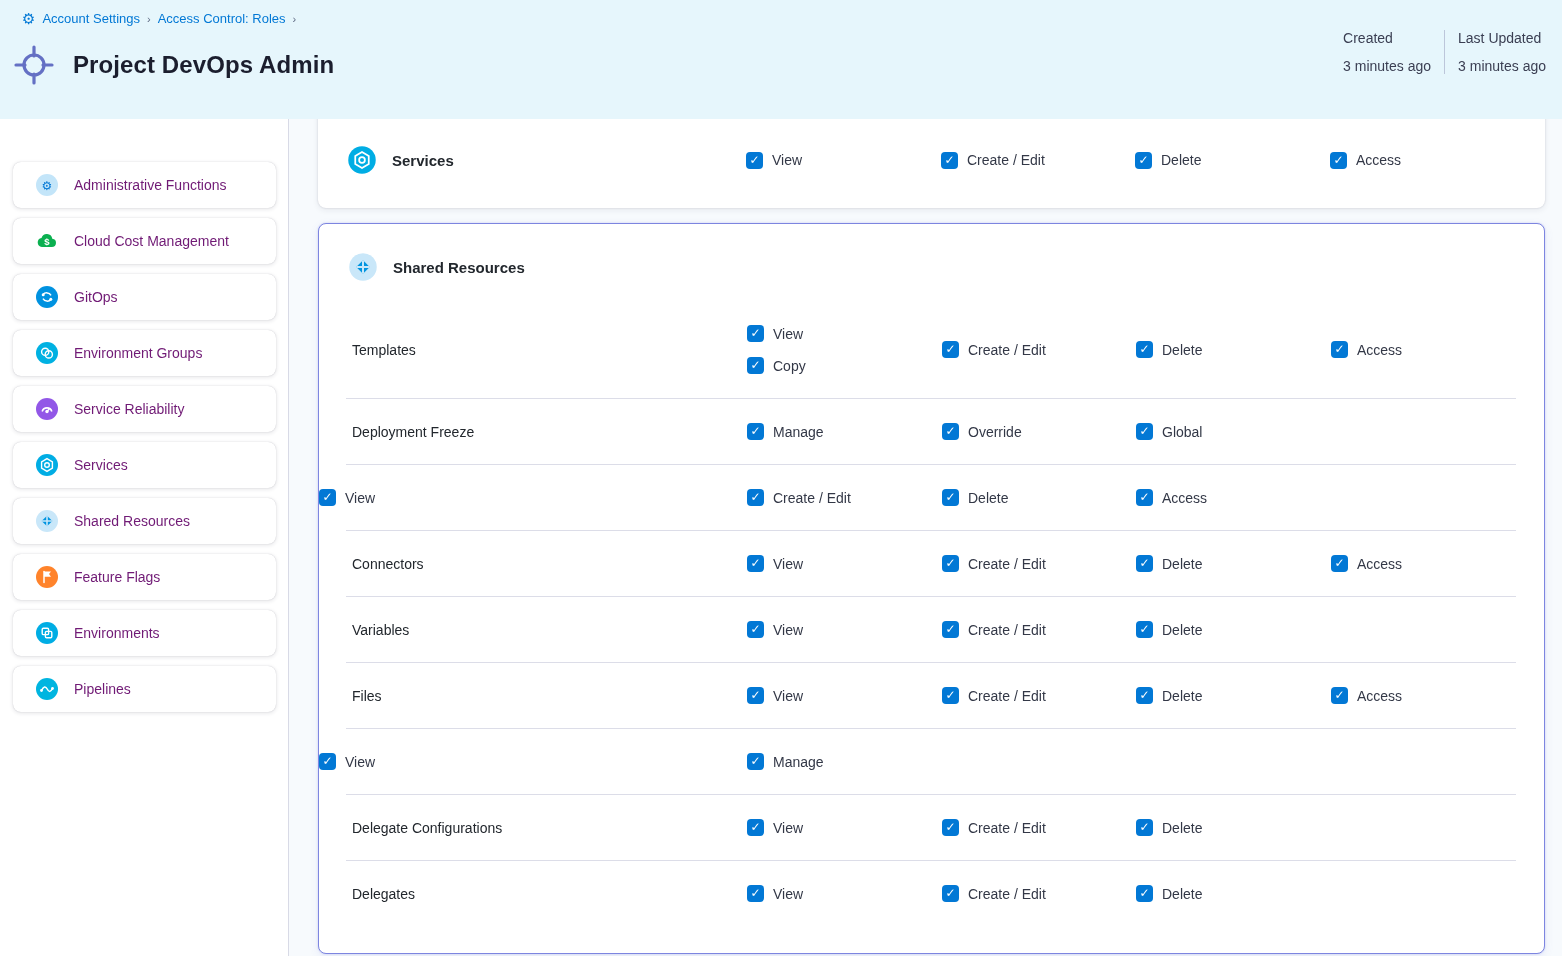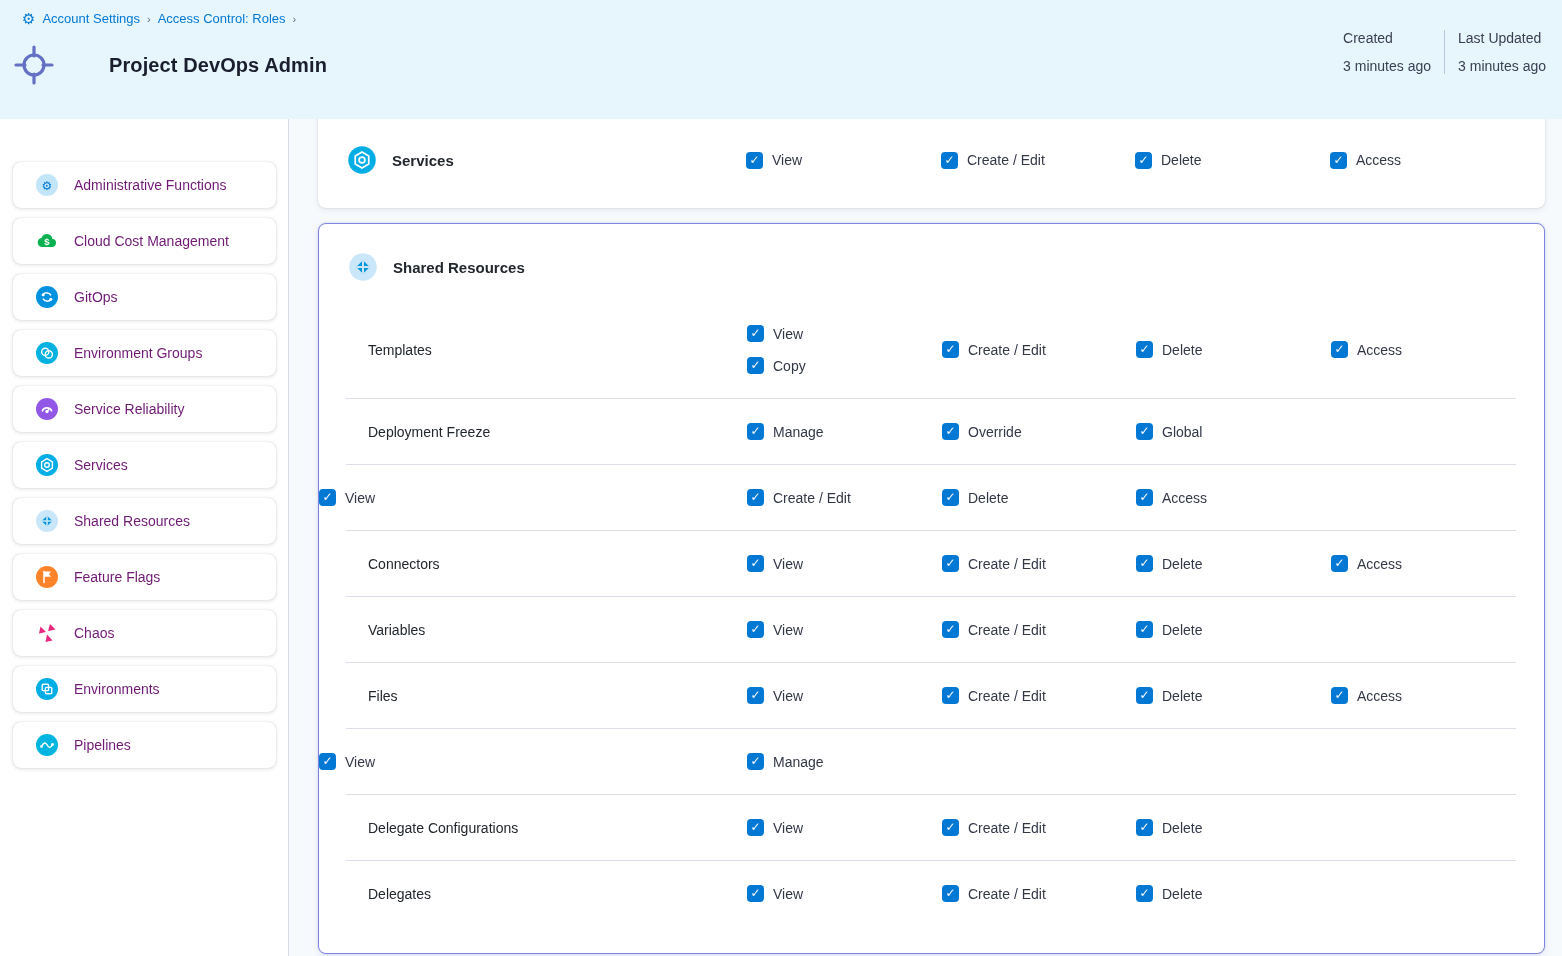--- a/index.html
+++ b/index.html
@@ -8,21 +8,21 @@
   .app { width:1562px; height:956px; position:relative; overflow:hidden; background:#fff; }
 
   
   .header { height:119px; background:#e6f6fc; position:relative; }
   .breadcrumb { position:absolute; top:11px; left:22px; display:flex; align-items:center; font-size:13px; }
   .crumb-gear { color:#0278d5; font-size:15px; margin-right:7px; line-height:1; }
   .crumb-link { color:#0278d5; cursor:pointer; text-decoration:none; }
   .crumb-sep { color:#5f6b84; margin:0 7px; font-size:11px; }
   .title-row { position:absolute; top:42px; left:11px; display:flex; align-items:center; }
   .target-icon { width:46px; height:46px; margin-right:16px; display:flex; align-items:center; justify-content:center; }
-  .page-title { font-size:20px; font-weight:600; color:#1b1e2e; letter-spacing:.1px;margin-left:36px; }
+  .page-title { font-size:24px; font-weight:600; color:#1b1e2e; letter-spacing:.1px; }
   .meta { position:absolute; top:28px; right:16px; display:flex; align-items:center; font-size:14px; color:#3a3e52; }
   .meta-col { display:flex; flex-direction:column; gap:8px; line-height:20px; }
   .meta-divider { width:1px; height:44px; background:#bcc6da; margin:0 13px; }
 
   
   .body { display:flex; height:837px; }
   .sidebar { width:289px; background:#fff; border-right:1px solid #d8dae6; padding:43px 12px 0 13px; flex-shrink:0; }
   .side-item { height:46px; margin-bottom:10px; background:#fff; border-radius:8px;
                box-shadow:0 0 1px rgba(40,41,61,.25), 0 1px 4px rgba(40,41,61,.14);
                display:flex; align-items:center; padding-left:22px; cursor:pointer; }
@@ -43,21 +43,21 @@
   .perm-grid { display:grid; grid-template-columns:428px 195px 194px 195px 1fr; align-items:center; }
   .section-head-cell { display:flex; align-items:center; padding-left:29px; }
   .section-icon { width:30px; height:30px; margin-right:15px; display:flex; align-items:center; justify-content:center; }
   .section-icon svg { display:block; }
   .section-title { font-size:15px; font-weight:700; color:#22272d; }
 
   .shared-header { display:flex; align-items:center; padding:28px 0 19px 29px; }
 
   .res-row { display:grid; grid-template-columns:428px 195px 194px 195px 1fr; align-items:center; min-height:65px; }
   .res-row.tall { min-height:97px; }
-  .res-label { padding-left:49px; font-size:14px; color:#22272d; }
+  .res-label { padding-left:33px; font-size:14px; color:#22272d; }
   .row-divider { border-top:1px solid #dcdde8; margin:0 28px 0 27px; }
 
   .perm-cell { display:flex; flex-direction:column; gap:15px; }
   .cb { display:flex; align-items:center; cursor:pointer; }
   .cb-box { width:17px; height:17px; background:#0278d5; border-radius:4px; color:#fff;
             font-size:12px; font-weight:700; line-height:17px; text-align:center; margin-right:9px; flex-shrink:0; }
   .cb-label { font-size:14px; color:#333847; }
 </style>
 </head>
 <body>
@@ -179,32 +179,20 @@
                 <circle cx="12" cy="12" r="11" fill="#ff832b"></circle>
                 <path d="M9 6.5v11" stroke="#fff" stroke-width="1.5" stroke-linecap="round"></path>
                 <path d="M9 6.5h7l-2 2.6 2 2.6H9z" fill="#fff"></path>
               </svg>
             </span>
             <span class="side-label">Feature Flags</span>
           </div>
           <div class="side-item">
             <span class="side-icon">
               <svg width="24" height="24" viewBox="0 0 24 24">
-                <g fill="#e8267e">
-                  <path d="M11 11L5.5 5.5 4 12.5z"></path>
-                  <path d="M13 10l7.5-1.5L15 3z"></path>
-                  <path d="M12 13.5l-1.5 7.5 7-1.5z"></path>
-                </g>
-              </svg>
-            </span>
-            <span class="side-label">Chaos</span>
-          </div>
-          <div class="side-item">
-            <span class="side-icon">
-              <svg width="24" height="24" viewBox="0 0 24 24">
                 <circle cx="12" cy="12" r="11" fill="#00ade4"></circle>
                 <rect x="7.2" y="7.2" width="6.4" height="6.4" rx="1.2" stroke="#fff" stroke-width="1.4" fill="none"></rect>
                 <rect x="10.4" y="10.4" width="6.4" height="6.4" rx="1.2" stroke="#fff" stroke-width="1.4" fill="none"></rect>
               </svg>
             </span>
             <span class="side-label">Environments</span>
           </div>
           <div class="side-item">
             <span class="side-icon">
               <svg width="24" height="24" viewBox="0 0 24 24">

